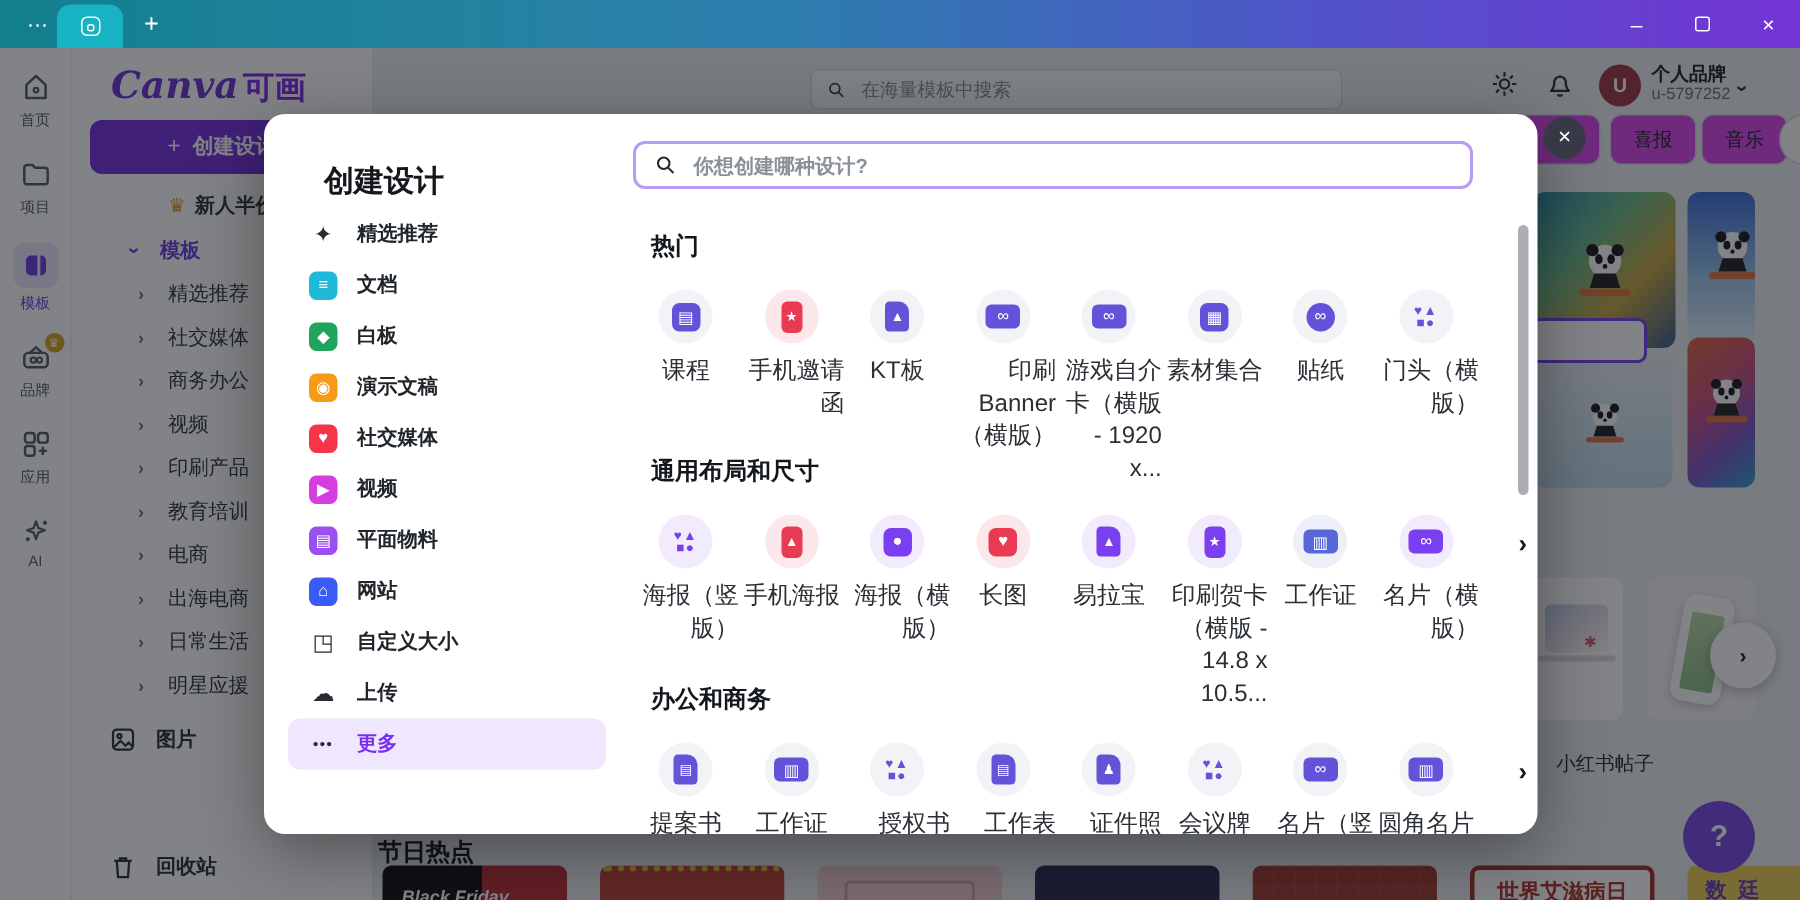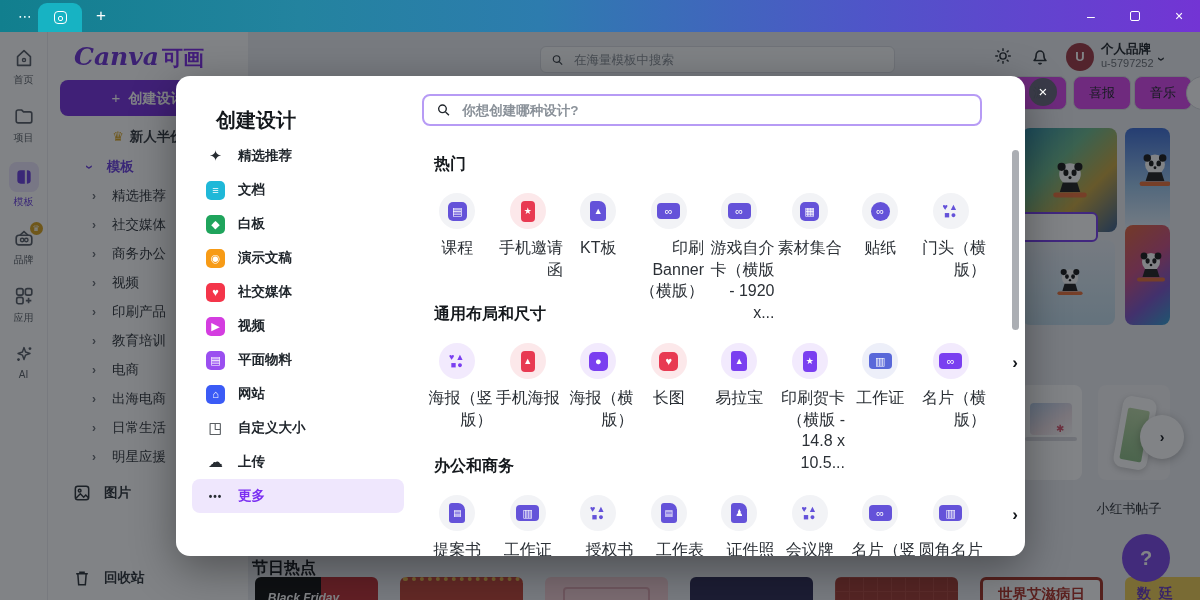--- a/index.html
+++ b/index.html
@@ -384,21 +384,21 @@
 
   <div class="card" style="left:1020px;top:353px;width:62px;height:95px">
     <div class="mini-laptop"></div>
     <span class="mini-flower">✱</span>
   </div>
   <div class="card" style="left:1098px;top:353px;width:72px;height:95px;background:#f4f4f6">
     <div class="mini-phone">
         <div class="strip"></div>
       </div>
   </div>
-  <span class="card-label" style="left:1093px;top:468px;width:72px">小红书帖子</span>
+  <span class="card-label" style="left:1034px;top:468px;width:72px">小红书帖子</span>
   <button class="circle-btn" style="left:1140px;top:383px;width:44px;height:44px;border:none;box-shadow:0 2px 8px rgba(0,0,0,.25)">
       <span>›</span>
     </button>
 
   <h2 class="bgsec-title">节日热点</h2>
   <div id="bottom-cards">
       <div class="bcard bc-bf" style="left: 255px;">
     <span class="bc-label">Black Friday</span>
   </div>
       <div class="bcard bc-scallop" style="left: 400px;">

